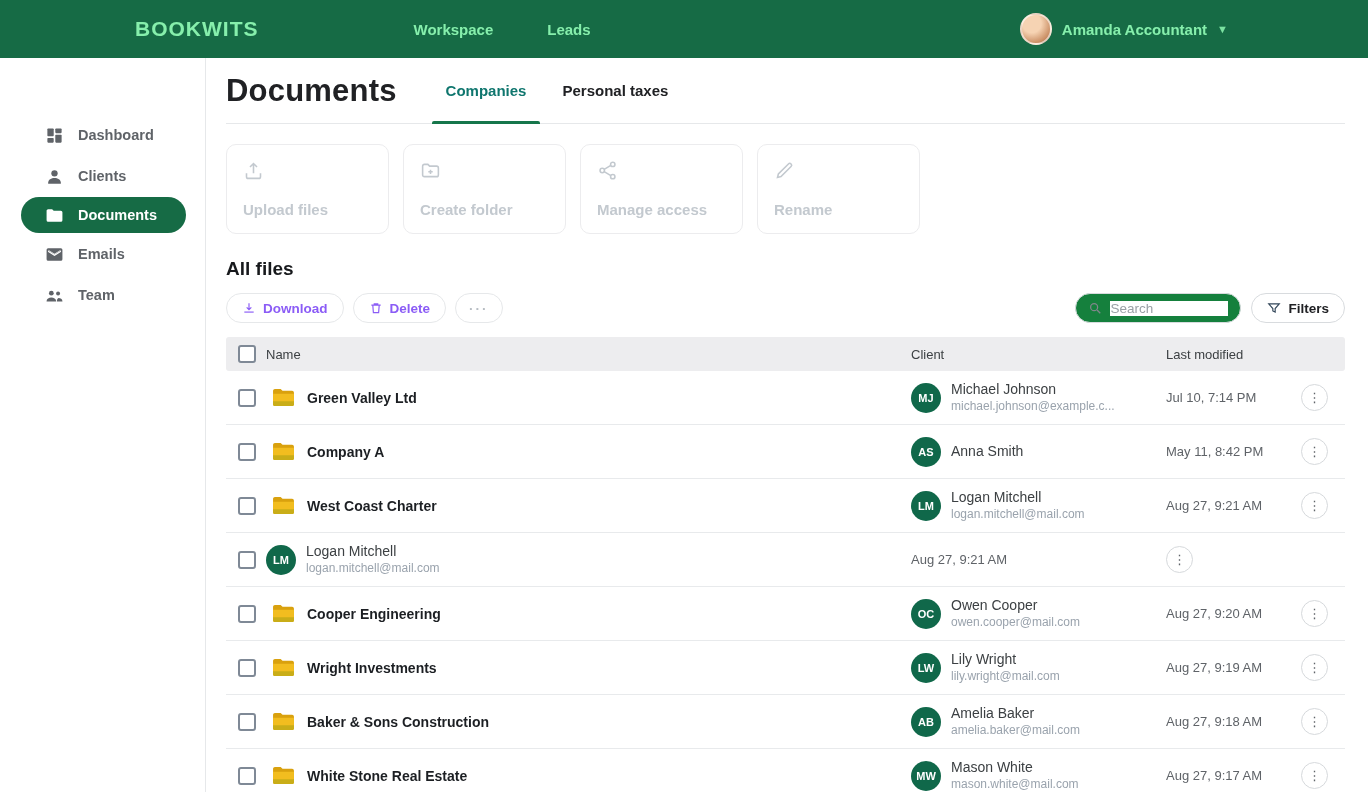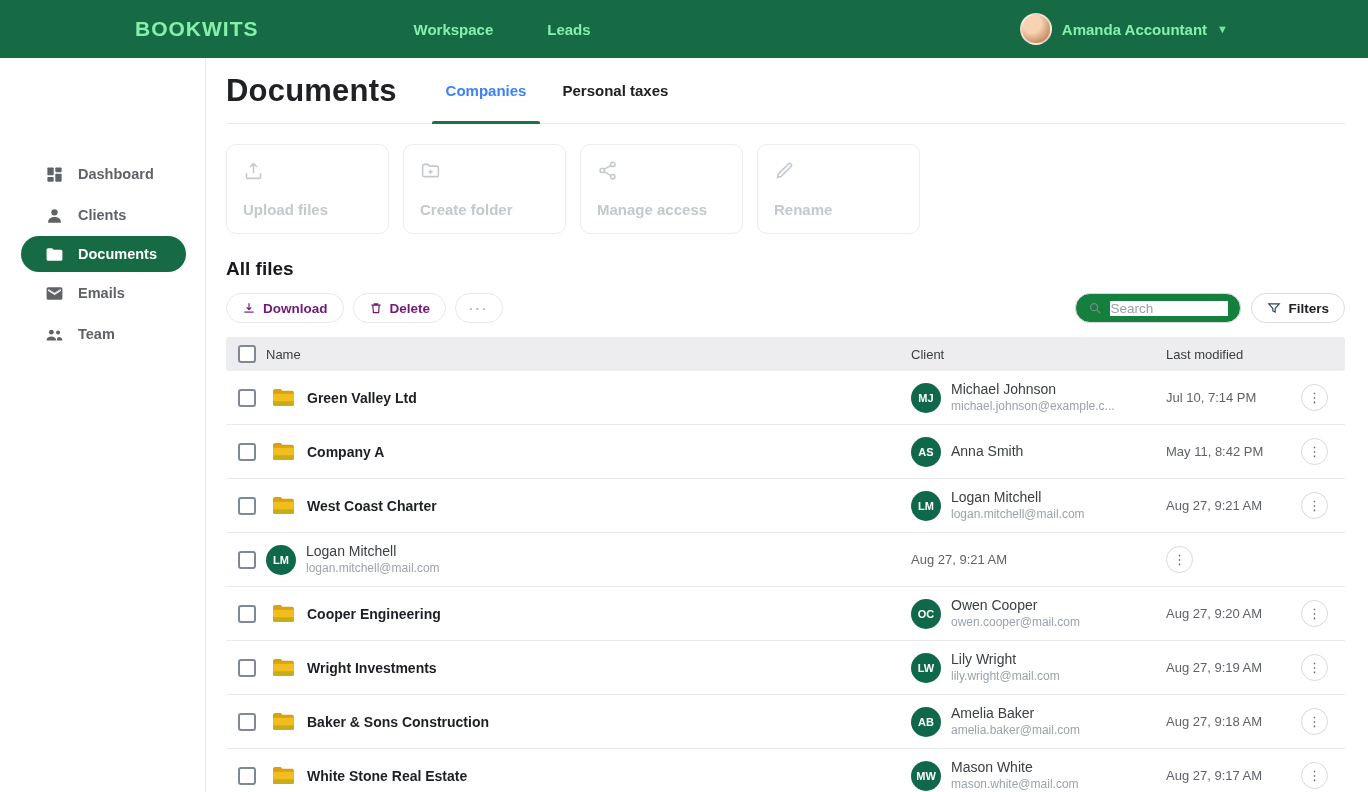--- a/index.html
+++ b/index.html
@@ -21,21 +21,21 @@
     width:32px; height:32px; border-radius:50%;
     background: radial-gradient(circle at 35% 30%, #f6d3b3 0 35%, #c98d63 75%, #8a5a3b 100%);
     border:2px solid rgba(255,255,255,.6);
   }
   .topuser-name { font-size:15px; font-weight:700; }
   .chev { font-size:11px; opacity:.9; }
 
   
   .page { display:flex; height:734px; }
   .sidebar {
-    width:206px; border-right:1px solid #e6e8ea; padding-top:96px;
+    width:206px; border-right:1px solid #e6e8ea; padding-top:57px;
     flex-shrink:0;
   }
   .side-item {
     height:40px; display:flex; align-items:center; gap:14px;
     padding-left:45px; margin:0 0 1px 0; color:#5f6368; font-size:14.5px;
     font-weight:600; cursor:pointer;
   }
   .side-item svg { width:19px; height:19px; flex-shrink:0; }
   .side-item.active {
     background:#166b45; color:#fff; border-radius:20px;
@@ -49,21 +49,21 @@
   .main-header {
     display:flex; align-items:stretch; border-bottom:1px solid #e6e8ea;
     height:66px;
   }
   .page-title { font-size:31px; font-weight:800; align-self:center; letter-spacing:.2px; }
   .tabs { display:flex; margin-left:35px; gap:8px; }
   .tab {
     display:flex; align-items:center; padding:0 14px; font-size:15px;
     font-weight:600; color:#202124; cursor:pointer; position:relative;
   }
-  .tab.active { color:#3b82f6; }
+  .tab.active { color:#0f766e; }
   .tab.active::after {
     content:""; position:absolute; left:0; right:0; bottom:-1px; height:3px;
     background:#16764b; border-radius:2px 2px 0 0;
   }
 
   
   .bigtools { display:flex; gap:14px; margin-top:20px; }
   .tool-btn {
     width:163px; height:90px; border:1px solid #ececee; border-radius:10px;
     background:#fff; display:flex; flex-direction:column;
@@ -73,21 +73,21 @@
   .tool-btn svg { width:21px; height:21px; }
   .tool-label { font-size:15px; font-weight:600; color:#c3c9cf; }
 
   
   .section-title { margin-top:24px; font-size:19px; font-weight:800; color:#17191c; }
 
   .actions-row { display:flex; align-items:center; margin-top:13px; }
   .pill {
     display:inline-flex; align-items:center; gap:7px; height:30px;
     border:1px solid #e6e8ea; border-radius:16px; padding:0 15px;
-    background:#fff; color:#701a75; font-size:13.5px; font-weight:600;
+    background:#fff; color:#8b5cf6; font-size:13.5px; font-weight:600;
     margin-right:9px; cursor:default;
   }
   .pill svg { width:14px; height:14px; }
   .pill.more { padding:0 13px; letter-spacing:2px; color:#b6bcc2; }
 
   .right-tools { margin-left:auto; display:flex; align-items:center; gap:10px; }
   .searchbox {
     display:flex; align-items:center; gap:8px; width:166px; height:30px;
     border:1px solid #d8dbde; border-radius:16px; padding:0 12px; background:#15803d;
   }

